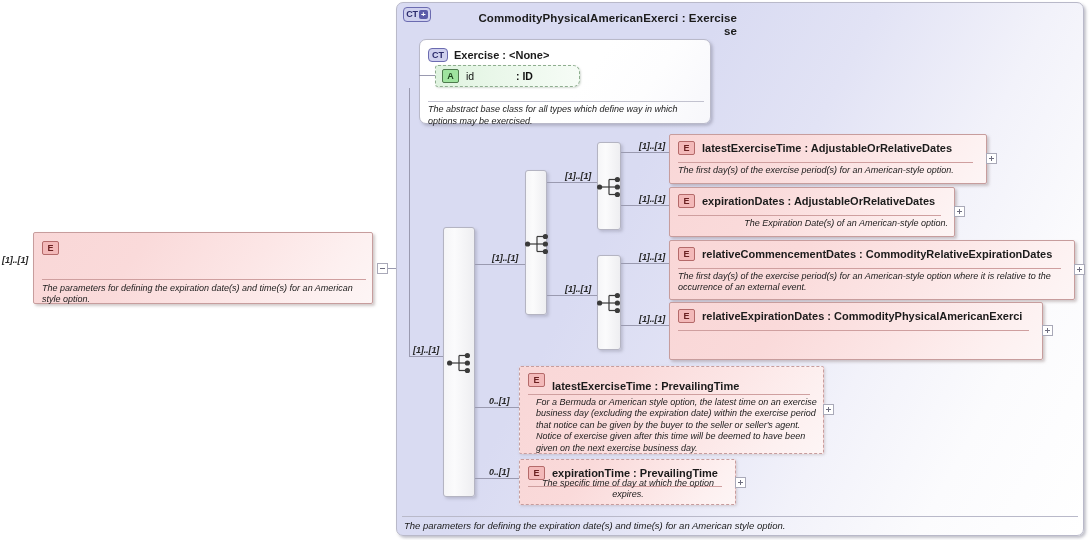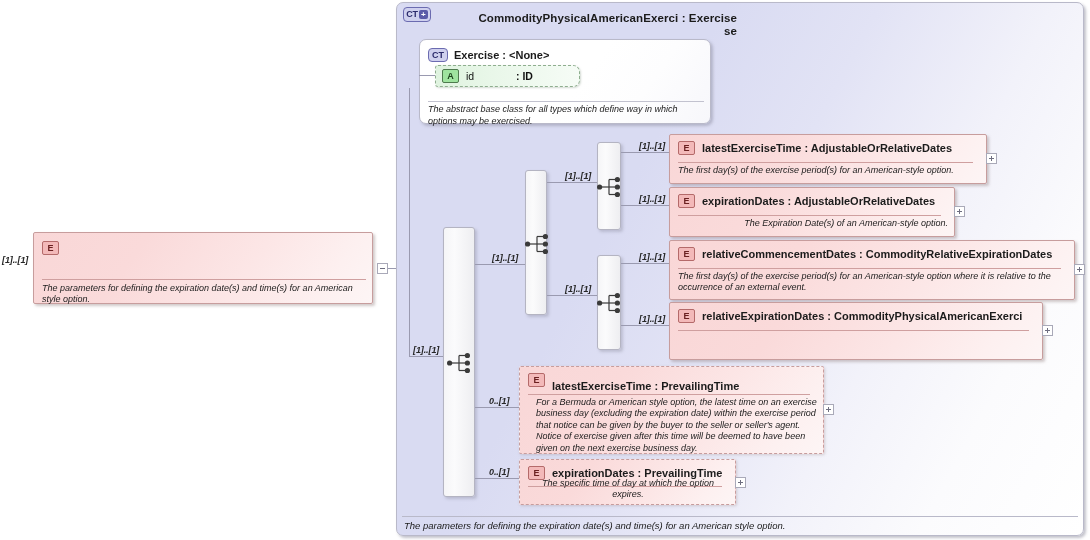--- a/index.html
+++ b/index.html
@@ -386,19 +386,19 @@
   <div class="abs el-box dashed" style="left:519px; top:366px; width:305px; height:88px;">
     <div class="badge badge-e" style="left:8px; top:6px;">E</div>
     <div class="el-title" style="left:32px; top:13px;">latestExerciseTime : PrevailingTime</div>
     <div class="el-rule" style="left:8px; top:27px; width:282px;"></div>
     <div class="el-doc" style="left:8px; top:30px; width:290px;margin-left:8px;">For a Bermuda or American style option, the latest time on an exercise business day (excluding the expiration date) within the exercise period that notice can be given by the buyer to the seller or seller's agent. Notice of exercise given after this time will be deemed to have been given on the next exercise business day.</div>
   </div>
   <div class="expander plus" style="left:823px; top:404px;"></div>
 
   <div class="abs el-box dashed" style="left:519px; top:459px; width:217px; height:46px;">
     <div class="badge badge-e" style="left:8px; top:6px;">E</div>
-    <div class="el-title" style="left:32px; top:7px;">expirationDates : PrevailingTime</div>
+    <div class="el-title" style="left:32px; top:7px;">expirationTime : PrevailingTime</div>
     <div class="el-rule" style="left:8px; top:26px; width:194px;"></div>
     <div class="el-doc" style="left:8px; top:18px; width:200px;text-align:center;">The specific time of day at which the option expires.</div>
   </div>
   <div class="expander plus" style="left:735px; top:477px;"></div>
 
 </div>
 
 </body></html>

